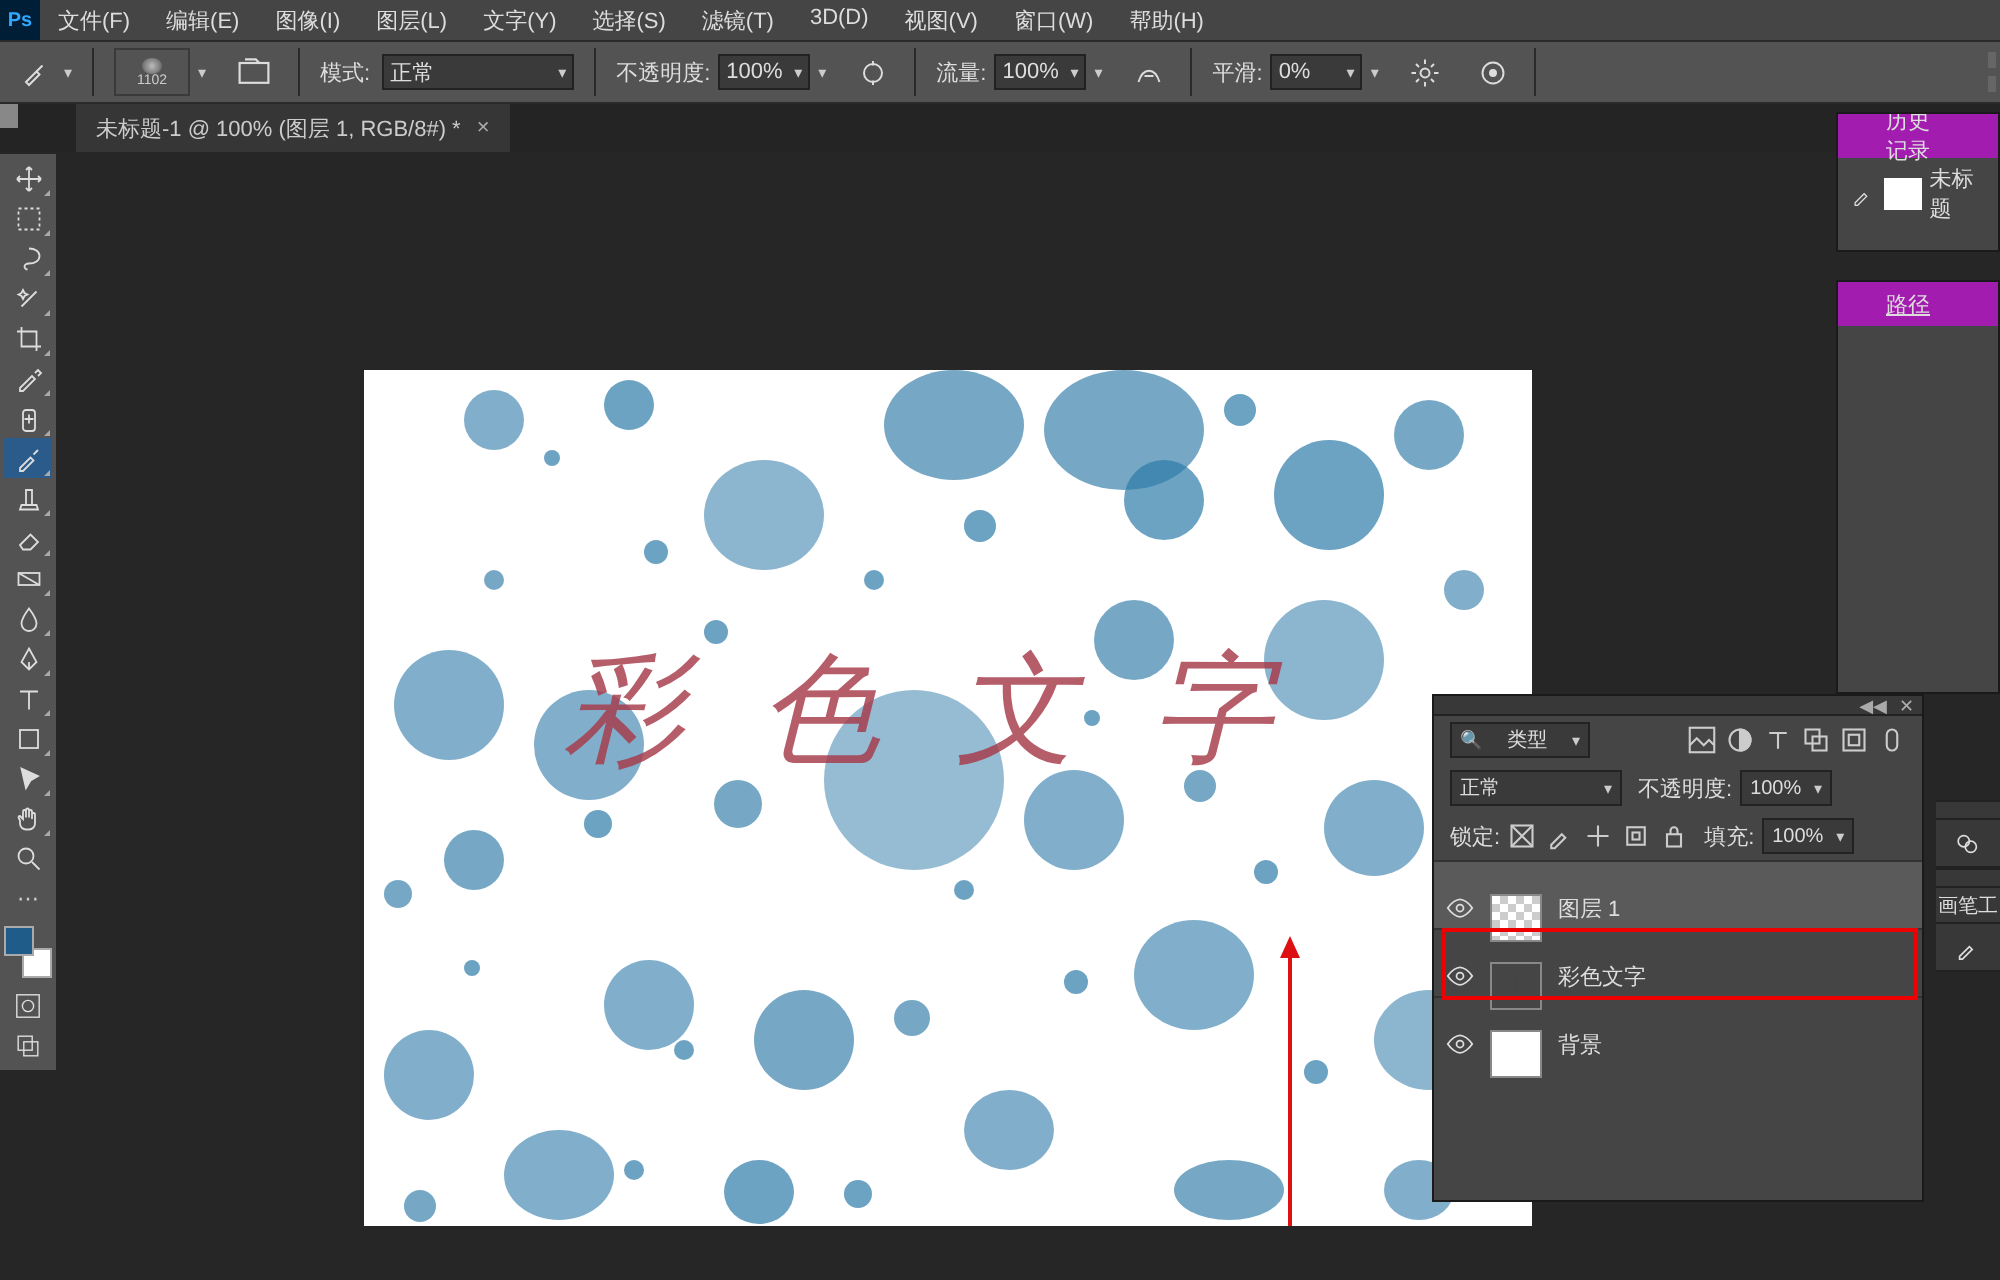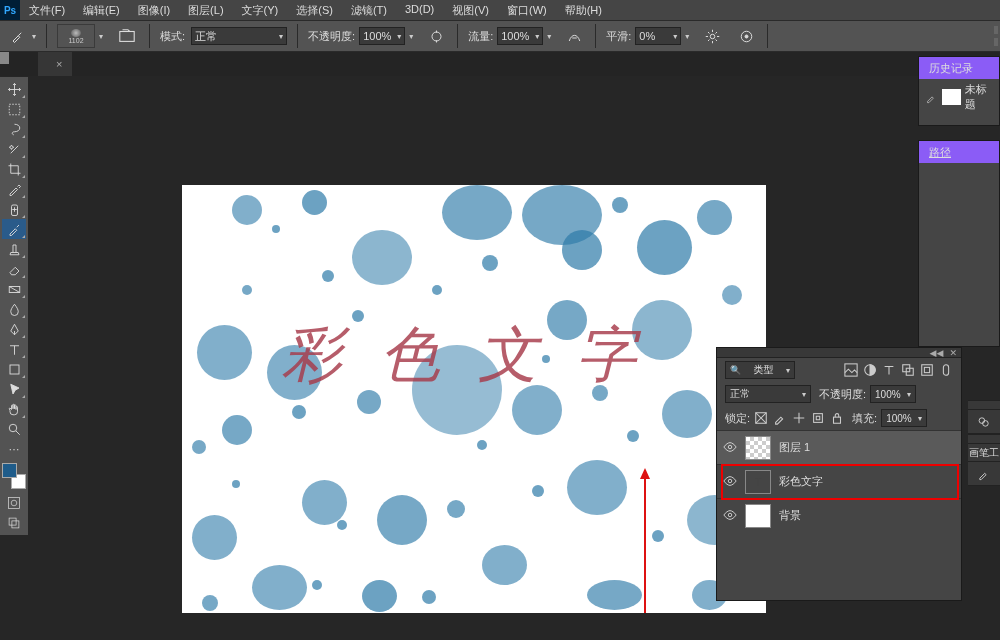--- a/index.html
+++ b/index.html
@@ -51,38 +51,38 @@
 .arrow-head{position:absolute;top:-2px;left:-4px;width:0;height:0;border-left:5px solid transparent;border-right:5px solid transparent;border-bottom:11px solid #d11;}
 
 .dock-collapsed{position:absolute;top:400px;right:0;width:32px;}
 .dock-grip{height:10px;background:#383838;border-top:1px solid #222;border-bottom:1px solid #222;}
 .dock-tab{height:24px;background:#383838;display:flex;align-items:center;justify-content:center;border-bottom:1px solid #222;}
 .dock-tab svg{width:14px;height:14px;stroke:#ddd;fill:none;stroke-width:1.2;}
 .dock-txt{font-size:10px;color:#ddd;writing-mode:horizontal-tb;text-align:center;}
 
 .panel{position:absolute;background:#454545;border:1px solid #1a1a1a;}
 .panel.history{right:0;top:56px;width:82px;height:70px;overflow:hidden;}
-.panel-head{height:22px;background:#8b5cf6;display:flex;align-items:center;padding:0 10px;font-size:11px;}
+.panel-head{height:22px;background:#a21caf;display:flex;align-items:center;padding:0 24px;font-size:11px;}
 .hist-row{display:flex;align-items:center;padding:3px 6px;font-size:11px;}
 .hist-ico{width:15px;height:15px;margin-right:4px;}
 .hist-thumb{width:22px;height:16px;background:#fff;margin-right:4px;}
 .panel.paths{right:0;top:140px;width:82px;height:207px;text-decoration:underline;}
 
 .panel.layers{left:716px;top:347px;width:246px;height:254px;}
 .layers-grip{height:10px;background:#383838;border-bottom:1px solid #222;display:flex;align-items:center;justify-content:flex-end;padding:0 4px;}
 .layers-grip span{font-size:9px;color:#aaa;}
 .layers-tab-row{height:22px;background:#383838;display:flex;align-items:center;font-size:11px;}
 .layers-tab-row .tabtext{background:#454545;padding:4px 10px;}
 .lp-row{display:flex;align-items:center;padding:3px 8px;font-size:11px;height:24px;}
 .lp-select{background:#3a3a3a;border:1px solid #222;color:#ddd;height:18px;font-size:10px;display:flex;align-items:center;padding:0 4px;}
 .lp-icons{display:flex;gap:5px;margin-left:auto;}
 .lp-icons .mi-ico{width:14px;height:14px;}
 .lp-icons .mi-ico svg{width:14px;height:14px;fill:none;stroke:#ccc;stroke-width:1.2;}
 .layer-list{}
-.layer-row{display:flex;align-items:center;height:34px;border-top:1px solid #333;padding:0 6px;font-size:11px;}
+.layer-row{display:flex;align-items:flex-start;height:34px;border-top:1px solid #333;padding:16px 6px;font-size:11px;}
 .layer-row.selected{background:#5a5a5a;}
 .eye{width:16px;height:16px;margin-right:6px;}
 .eye svg{width:14px;height:14px;stroke:#ddd;fill:none;}
 .layer-thumb{width:26px;height:24px;border:1px solid #888;margin-right:8px;background:#fff;display:flex;align-items:center;justify-content:center;font-size:11px;color:#444;}
 .layer-thumb.chk{background:repeating-conic-gradient(#ccc 0 25%,#fff 0 50%) 0 0/8px 8px;}
 .redbox{position:absolute;border:2px solid #e00;pointer-events:none;}
 .caret{font-size:8px;color:#ccc;}
 .ml4{margin-left:4px;}.ml6{margin-left:6px;}.ml8{margin-left:8px;}
 </style>
 </head>
@@ -201,20 +201,21 @@
   <div class="right-verts">
       <div class="notch"></div>
       <div class="notch"></div>
     </div>
 </div>
 
 <div class="left-nub"></div>
 
 <div class="tabsrow">
   <div class="doc-tab">
+    <span>未标题-1 @ 100% (图层 1, RGB/8#) *</span>
     <span class="tab-x">×</span>
   </div>
 </div>
 
 <div class="toolbox">
   <div class="tool">
       <svg viewBox="0 0 20 20">
         <path d="M10 2v16M2 10h16M10 2l-2 2M10 2l2 2M10 18l-2-2M10 18l2-2M2 10l2-2M2 10l2 2M18 10l-2-2M18 10l-2 2"></path>
       </svg>
       <div class="tool-corner"></div>

